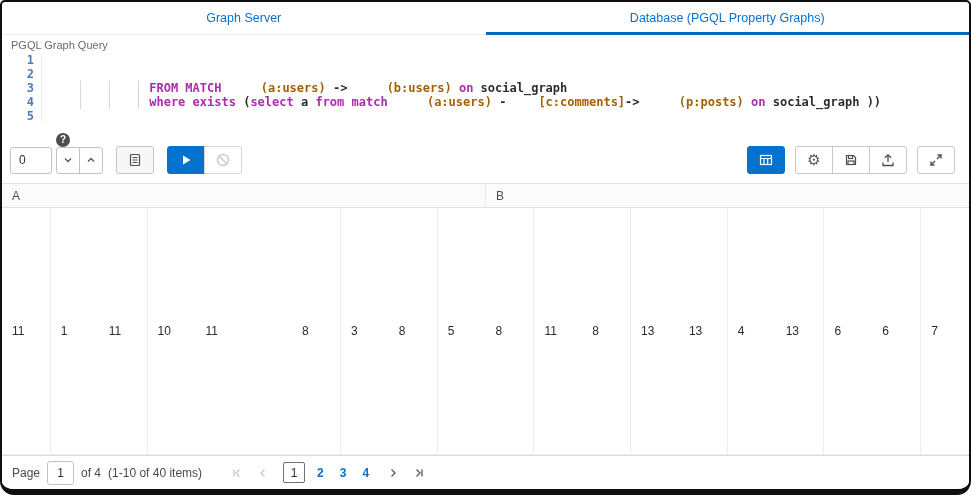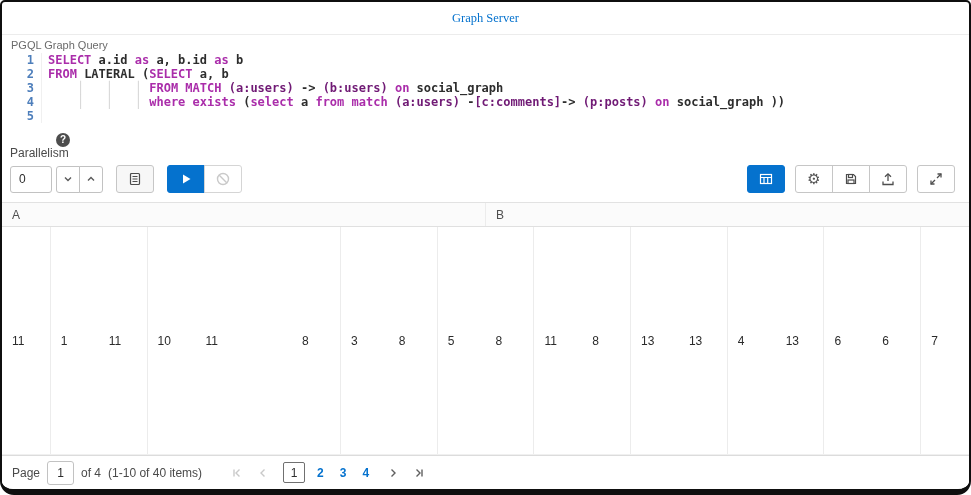--- a/index.html
+++ b/index.html
@@ -11,21 +11,21 @@
   .app {
     width: 971px; height: 495px;
     border: 2px solid #0f0f0f;
     border-bottom-width: 6px;
     border-radius: 5px 5px 14px 14px;
     background: #fff;
     display: flex; flex-direction: column;
     overflow: hidden;
   }
   
-  .tabbar { display: flex; flex: 0 0 33px; border-bottom: 1px solid #ececec; font-family: Liberation Serif, serif; }
+  .tabbar { display: flex; flex: 0 0 33px; border-bottom: 1px solid #ececec; }
   .tab {
     flex: 1; display: flex; align-items: center; justify-content: center;
     font-size: 12.5px; color: #0572ce; cursor: pointer; position: relative;
   }
   .tab.active::after {
     content: ""; position: absolute; left: 0; right: 0; bottom: -1px;
     height: 3px; background: #0a66b8;
   }
   
   .editor { flex: 0 0 auto; padding: 3px 8px 4px 8px; }
@@ -33,21 +33,21 @@
   .code-line {
     display: flex; font-family: "DejaVu Sans Mono", monospace;
     font-size: 12px; line-height: 14px; font-weight: 600; white-space: pre;
   }
   .gutter {
     flex: 0 0 32px; text-align: right; padding-right: 7px;
     color: #4d7ebb; border-right: 1px solid #f0f0f0;
   }
   .code-text { padding-left: 6px; }
   .tok-k { color: #aa2daa; }
-  .tok-g { color: #701a75; }
+  .tok-g { color: #a16207; margin-left: 32px; }
   .tok-p { color: #2d2d2d; }
   .tok-gd { color: #d4d4d4; }
   
   .toolbar {
     flex: 0 0 auto; display: flex; justify-content: space-between;
     align-items: flex-end; padding: 2px 14px 9px 8px;
   }
   .help-row { height: 17px; padding-left: 46px; }
   .help-icon {
     display: inline-flex; width: 14px; height: 14px; border-radius: 50%;
@@ -127,39 +127,41 @@
 </style>
 </head>
 <body>
 
 <div class="app">
 
   <div class="tabbar">
     <div class="tab">
       <span>Graph Server</span>
     </div>
+    <div class="tab active">
+      <span>Database (PGQL Property Graphs)</span>
+    </div>
   </div>
 
   <div class="editor">
     <div class="editor-label">PGQL Graph Query</div>
     <div class="code-area">
-        <div class="code-line"><span class="gutter">1</span><span class="code-text"><span class="tok-k">SELECT</span><span class="tok-p"> a.id </span><span class="tok-k">as</span><span class="tok-p"> a, b.id </span><span class="tok-k">as</span><span class="tok-p"> b</span></span></div>
-        <div class="code-line"><span class="gutter">2</span><span class="code-text"><span class="tok-k">FROM</span><span class="tok-p"> LATERAL (</span><span class="tok-k">SELECT</span><span class="tok-p"> a, b</span></span></div>
+        <div class="code-line"><span class="gutter">1</span></div>
+        <div class="code-line"><span class="gutter">2</span></div>
         <div class="code-line"><span class="gutter">3</span><span class="code-text"><span class="tok-p">    </span><span class="tok-gd">│</span><span class="tok-p">   </span><span class="tok-gd">│</span><span class="tok-p">   </span><span class="tok-gd">│</span><span class="tok-p"> </span><span class="tok-k">FROM MATCH</span><span class="tok-p"> </span><span class="tok-g">(a:users)</span><span class="tok-p"> -&gt; </span><span class="tok-g">(b:users)</span><span class="tok-p"> </span><span class="tok-k">on</span><span class="tok-p"> social_graph</span></span></div>
         <div class="code-line"><span class="gutter">4</span><span class="code-text"><span class="tok-p">    </span><span class="tok-gd">│</span><span class="tok-p">   </span><span class="tok-gd">│</span><span class="tok-p">   </span><span class="tok-gd">│</span><span class="tok-p"> </span><span class="tok-k">where exists</span><span class="tok-p"> (</span><span class="tok-k">select</span><span class="tok-p"> a </span><span class="tok-k">from match</span><span class="tok-p"> </span><span class="tok-g">(a:users)</span><span class="tok-p"> -</span><span class="tok-g">[c:comments]</span><span class="tok-p">-&gt; </span><span class="tok-g">(p:posts)</span><span class="tok-p"> </span><span class="tok-k">on</span><span class="tok-p"> social_graph ))</span></span></div>
         <div class="code-line"><span class="gutter">5</span><span class="code-text"></span></div>
       </div>
   </div>
 
   <div class="toolbar">
     <div class="toolbar-left">
       <div class="help-row">
         <span class="help-icon">?</span>
       </div>
-      <div class="parallelism-label">Parallelism</div>
       <div class="controls-row">
         <input class="num-input" value="0" style="">
         <div class="spinner">
           <button class="spin-btn">
             <svg width="10" height="10" viewBox="0 0 10 10">
                 <polyline points="2,3.5 5,6.5 8,3.5" fill="none" stroke="#5a5a5a" stroke-width="1.4"></polyline>
               </svg>
           </button>
           <button class="spin-btn">
             <svg width="10" height="10" viewBox="0 0 10 10">

